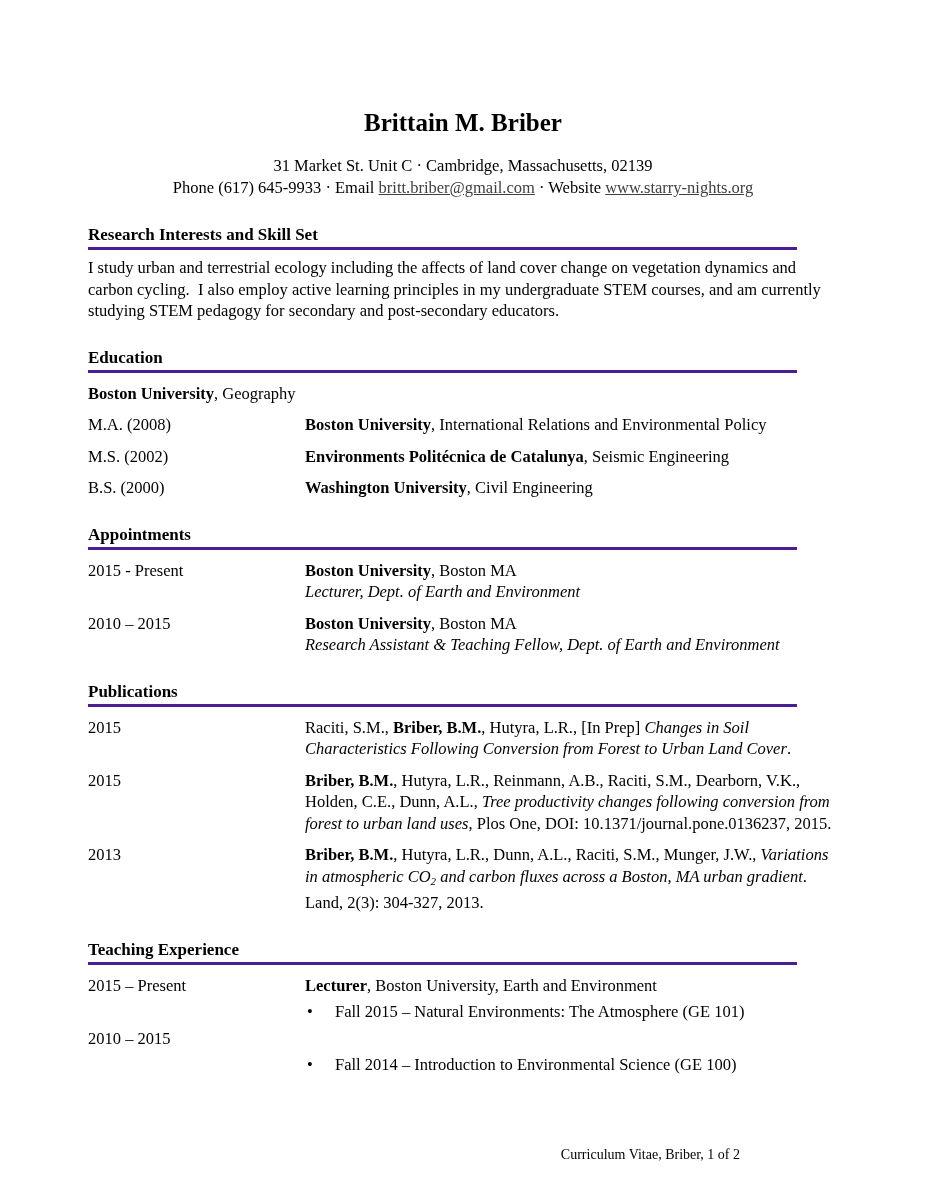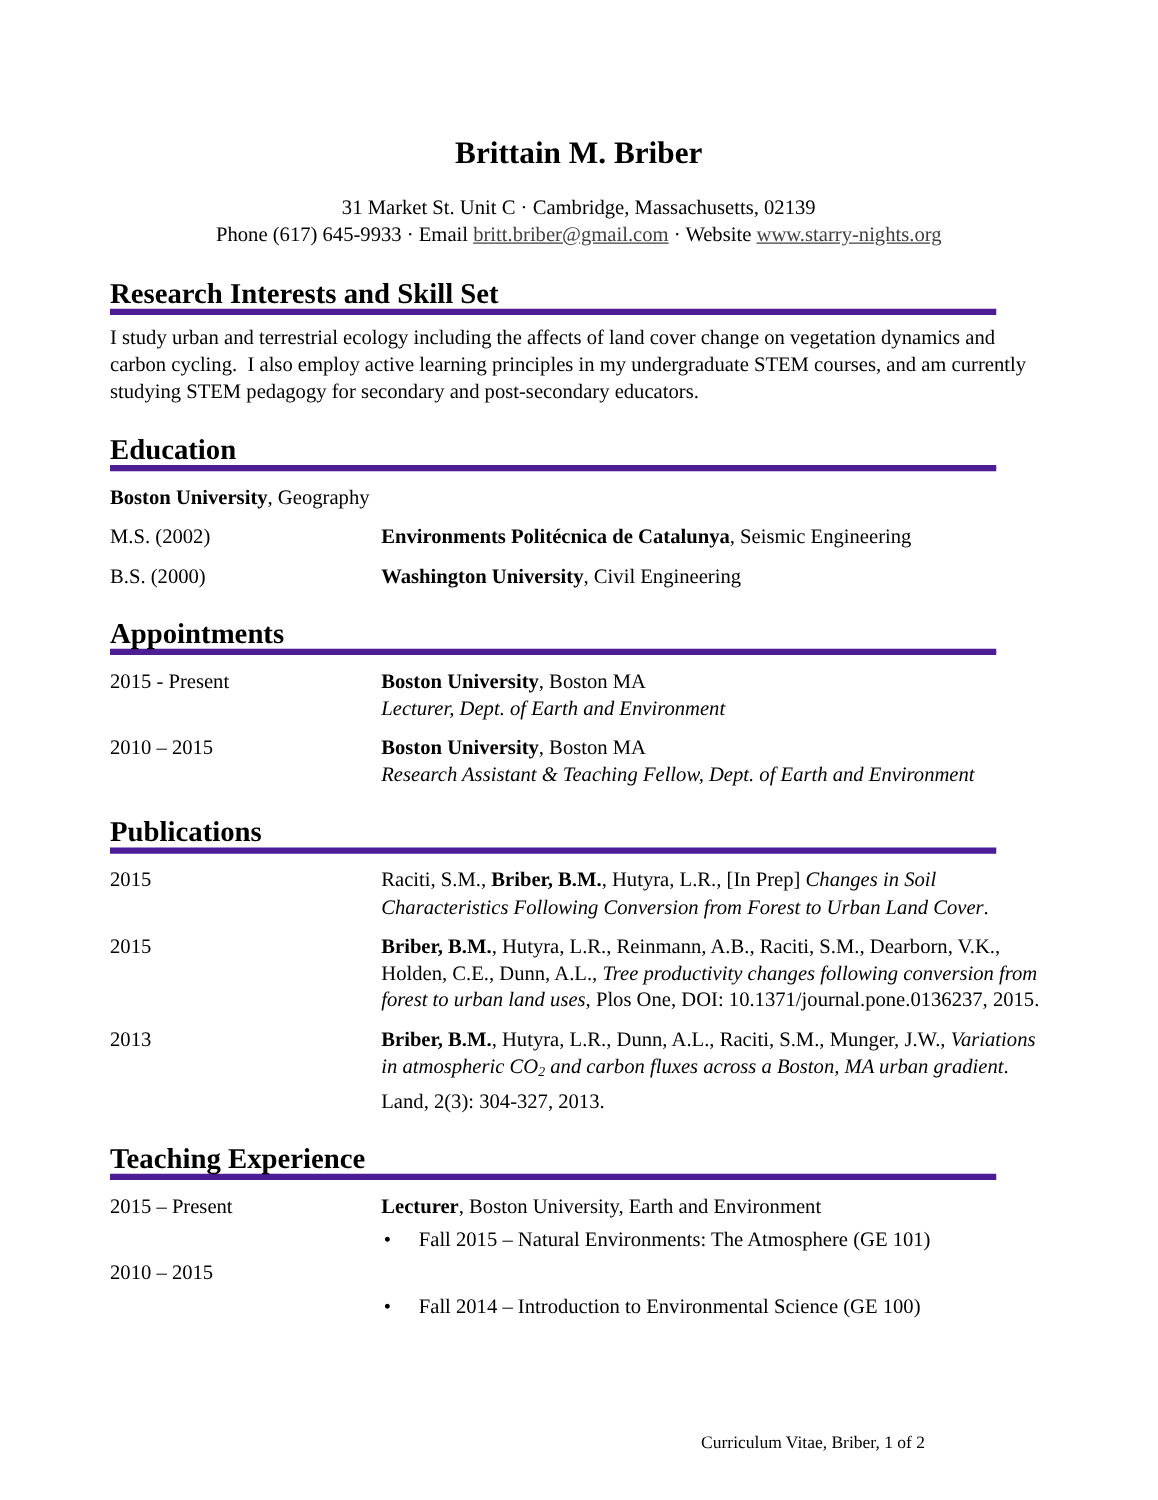--- a/index.html
+++ b/index.html
@@ -21,24 +21,24 @@
   .contact-block { margin-top: 17px; line-height: 22px; }
   .contact-line { white-space: nowrap; }
   a.inline-link { color: #404040; text-decoration: underline; cursor: pointer; }
 
   
   .content { margin: 0 88px; width: 750px; }
 
   .section { margin-top: 26px; }
   .section-heading {
     font-weight: bold;
-    font-size: 23px;
+    font-size: 17px;
     width: 709px;
     padding-bottom: 3px;
-    border-bottom: 5px solid #4c1d95;
+    border-bottom: 3px solid #4c1d95;
     line-height: 19px;
   }
 
   .para { margin-top: 7px; line-height: 21.5px; white-space: pre-wrap; }
 
   .row { display: flex; margin-top: 10px; line-height: 21.5px; }
   .row.tight { margin-top: 5px; }
   .date-col { width: 217px; flex-shrink: 0; }
   .detail-col { width: 533px; }
 
@@ -76,20 +76,24 @@
     <div class="section">
       <div class="section-heading">Research Interests and Skill Set</div>
       <div class="para">I study urban and terrestrial ecology including the affects of land cover change on vegetation dynamics and carbon cycling.  I also employ active learning principles in my undergraduate STEM courses, and am currently studying STEM pedagogy for secondary and post-secondary educators.</div>
     </div>
 
     <div class="section">
       <div class="section-heading">Education</div>
 
       <div class="row">
         <span class="detail-col"><span class="b">Boston University</span><span>, Geography</span></span>
+      </div>
+      <div class="row">
+        <span class="date-col">M.A. (2008)</span>
+        <span class="detail-col"><span class="b">Boston University</span><span>, International Relations and Environmental Policy</span></span>
       </div>
       <div class="row">
         <span class="date-col">M.S. (2002)</span>
         <span class="detail-col"><span class="b">Environments Politécnica de Catalunya</span><span>, Seismic Engineering</span></span>
       </div>
       <div class="row">
         <span class="date-col">B.S. (2000)</span>
         <span class="detail-col"><span class="b">Washington University</span><span>, Civil Engineering</span></span>
       </div>
     </div>

